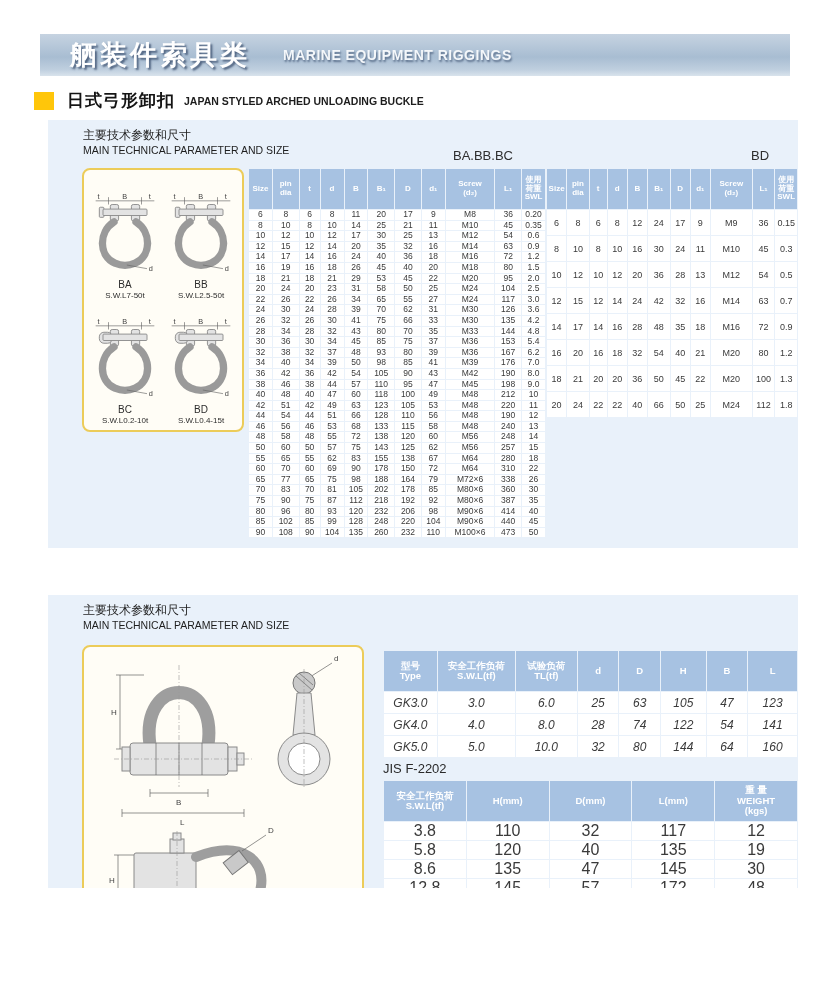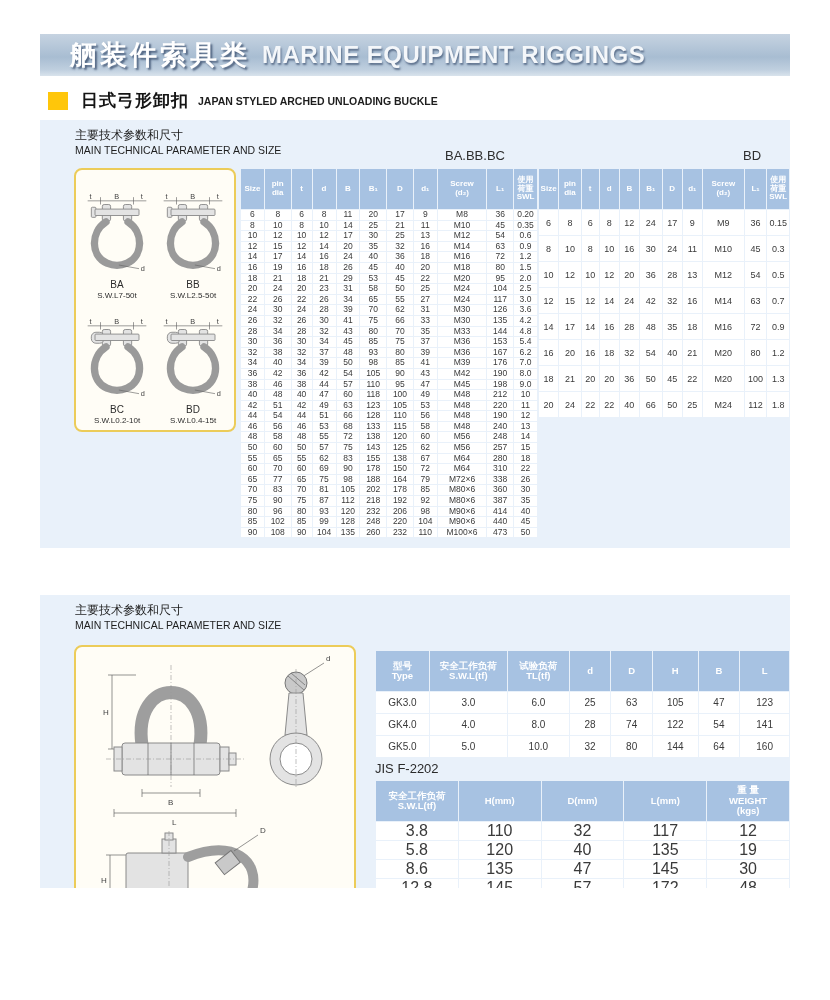--- a/index.html
+++ b/index.html
@@ -5,31 +5,31 @@
   * { margin:0; padding:0; box-sizing:border-box; }
   body { background:#fff; font-family:"Liberation Sans", sans-serif; }
   .page { position:relative; width:830px; height:888px; background:#fff; overflow:hidden; }
 
   
   .banner { position:absolute; left:40px; top:34px; width:750px; height:42px;
     background:linear-gradient(180deg,#c6d3e1 0%,#a8bdd2 55%,#bfcfdf 85%,#d9e3ec 100%);
     display:flex; align-items:center; padding-left:30px; }
   .banner-zh { font-size:27px; font-weight:bold; color:#fff; letter-spacing:3px;
     text-shadow:2px 2px 2px rgba(70,90,120,.9); }
-  .banner-en { font-size:24px; font-weight:bold; color:#f4f7fa; margin-left:12px;
+  .banner-en { font-size:14px; font-weight:bold; color:#f4f7fa; margin-left:33px;
     letter-spacing:.5px; text-shadow:1px 2px 2px rgba(70,90,120,.8); }
 
   
-  .sec-title { position:absolute; left:48px; display:flex; align-items:center;text-align:center; }
+  .sec-title { position:absolute; left:34px; display:flex; align-items:center;text-align:center; }
   .bullet { width:20px; height:18px; background:#ffc60a; margin-right:13px; flex:0 0 auto; }
   .sec-zh { font-size:17px; font-weight:bold; color:#141414; letter-spacing:1px; }
   .sec-en { font-size:10.5px; font-weight:bold; color:#1d1d1d; margin-left:9px; }
 
   
-  .panel { position:absolute; left:40px; width:750px; background:#e9f1fa; }
+  .panel { position:absolute; left:48px; width:750px; background:#e9f1fa; }
   .panel1 { top:120px; height:428px; }
   .panel2 { top:595px; height:370px; }
   .param { position:absolute; left:35px; top:7px; color:#1e1e1e; line-height:1.35; }
   .param .zh { font-size:12px; }
   .param .en { font-size:10.5px; }
   .tbl-label { position:absolute; font-size:13px; color:#2e2e2e; }
 
   
   .diagram-box { position:absolute; background:#fffdf6; border:2px solid #eccc59; border-radius:8px; }
   .box1 { left:34px; top:48px; width:162px; height:264px; display:grid;
@@ -60,21 +60,21 @@
   .t1 { left:200px; top:48px; width:298px; }
   .t1 th { height:40px; font-size:8px; }
   .t1 td { height:9.6px; line-height:9.6px; font-size:8.5px; padding:0; }
 
   .t2 { left:498px; top:48px; width:252px; }
   .t2 th { height:40px; font-size:8px; }
   .t2 td { height:25px; font-size:9px; }
 
   .t3 { left:335px; top:55px; width:415px; }
   .t3 th { height:40px; font-size:9.5px; }
-  .t3 td { height:21px; font-size:10px; }
+  .t3 td { height:21px; font-size:12px;font-style:italic; }
 
   .jis-label { position:absolute; left:335px; top:166px; font-size:13px; color:#2a2a2a; }
   .t4 { left:335px; top:185px; width:415px; }
   .t4 th { height:40px; font-size:9.5px; }
   .t4 td { height:18px; font-size:16px; }
 </style>
 </head>
 <body>
 
 <div class="page">

